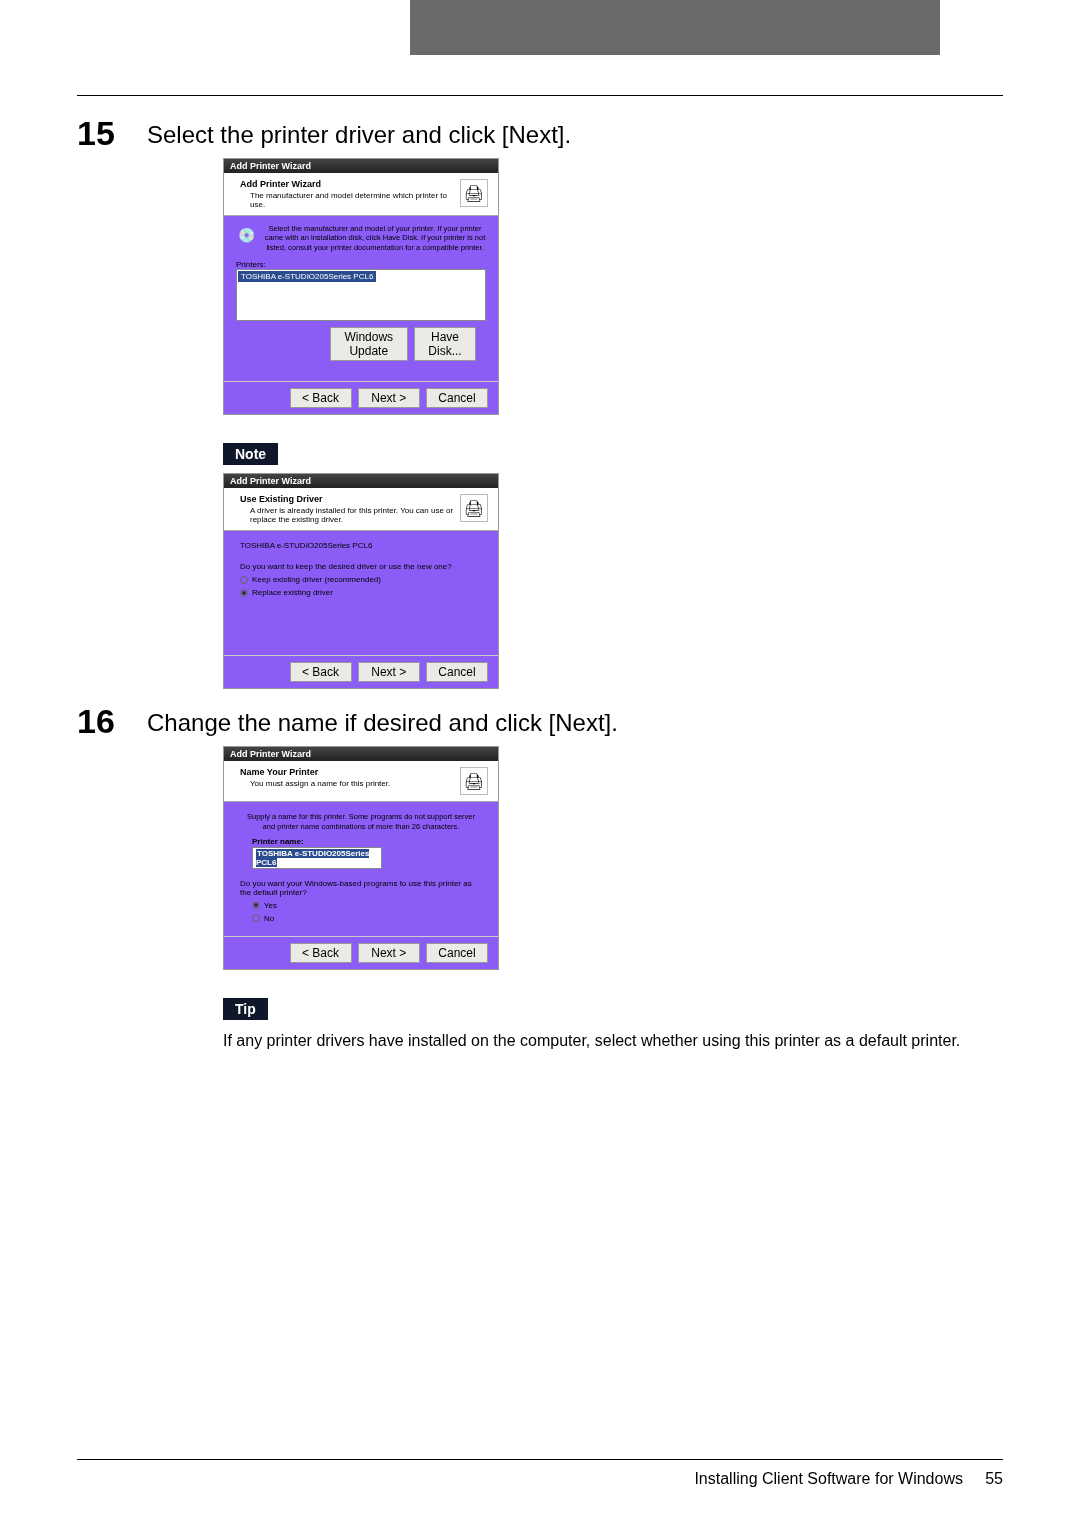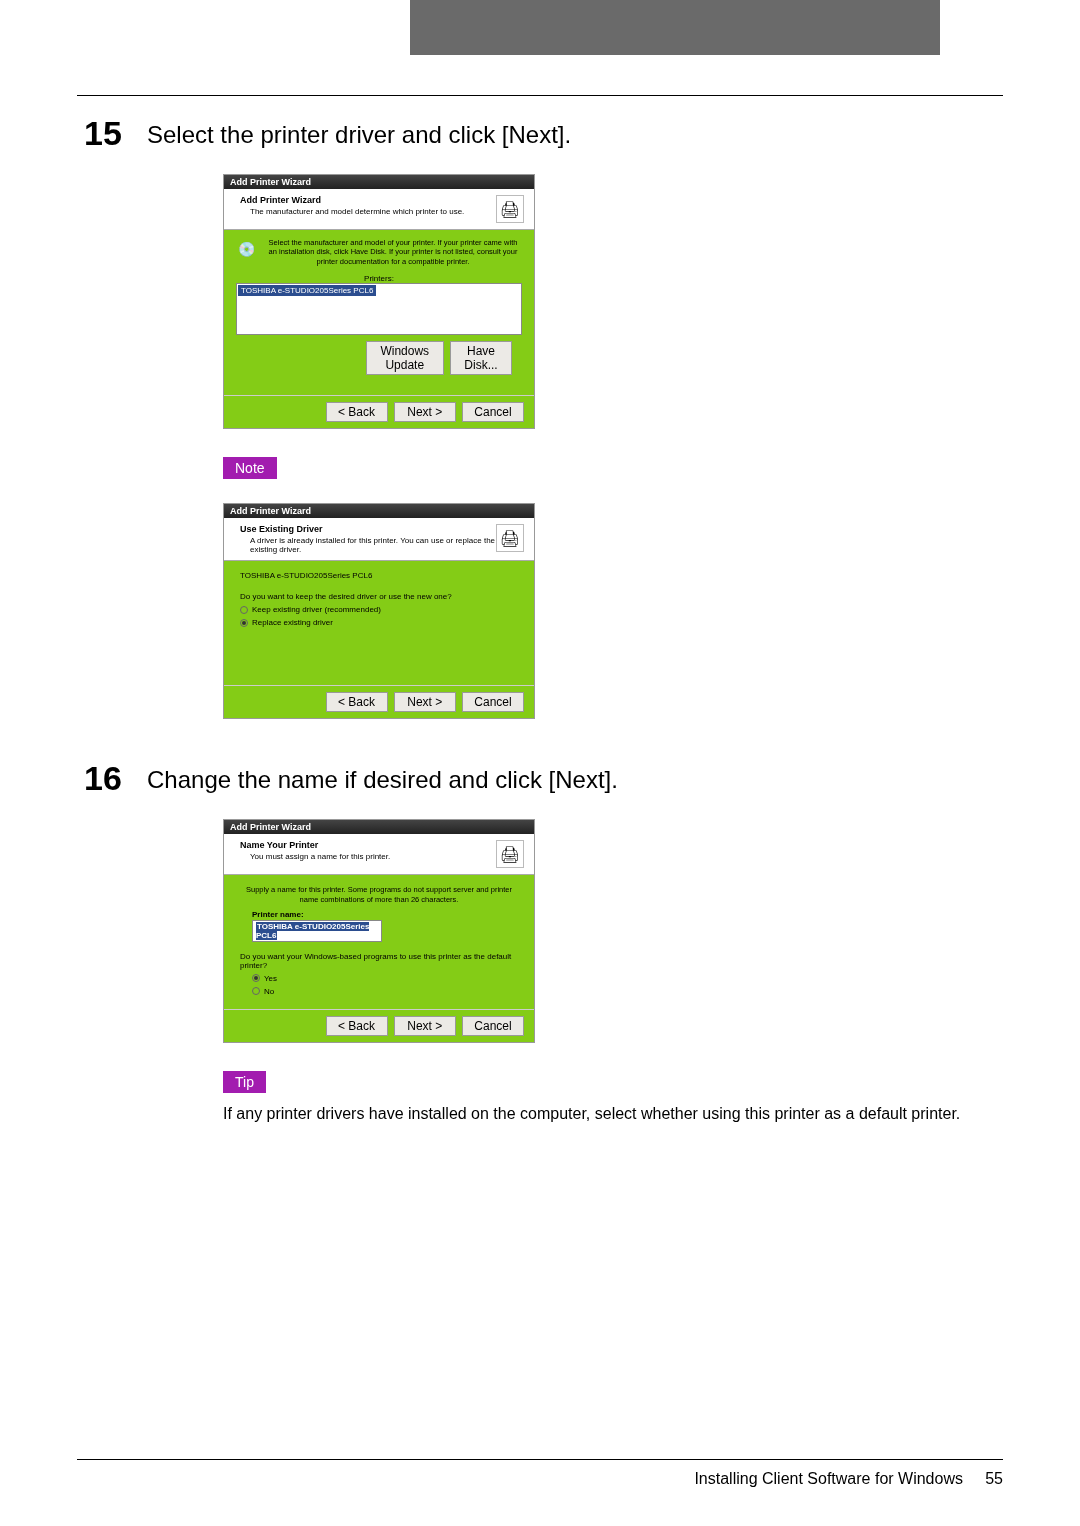--- a/index.html
+++ b/index.html
@@ -30,36 +30,36 @@
   .step-row {
     display: flex;
     align-items: flex-start;
     gap: 18px;
   }
   .step-num {
     font-size: 34px;
     font-weight: bold;
     line-height: 1;
     min-width: 52px;
-    text-align: center;
+    text-align: left;
   }
   .step-title {
     font-size: 24px;
     font-weight: normal;
     margin-top: 5px;
   }
   .indent {
     margin-left: 146px;
   }
   .wiz {
-    width: 312px;
+    width: 276px;
     border: 1px solid #999;
-    background: #84cc16;
+    background: #8b5cf6;
     font-size: 8px;
-    margin-top: 24px;
+    margin-top: 8px;
     margin-left: 146px;
   }
   .wiz-title {
     background: linear-gradient(#444, #222);
     color: #fff;
     font-size: 9px;
     font-weight: bold;
     padding: 2px 6px;
   }
   .wiz-head {
@@ -75,39 +75,40 @@
     width: 28px; height: 28px; border:1px solid #bbb; display:flex;
     align-items:center; justify-content:center; font-size:16px; background:#fff;
   }
   .wiz-body { padding: 8px 12px; }
   .wiz-info { display:flex; gap:6px; }
   .wiz-info-icon {
     width:22px; height:22px; flex:none; display:flex; align-items:center;
     justify-content:center; font-size:14px;
   }
   .wiz-info-text { font-size: 7.5px; line-height: 1.25; text-align: center; }
-  .wiz-label { font-size: 8px; margin-top:8px;text-align:center; }
+  .wiz-label { font-size: 8px; margin-top:8px; }
   .wiz-list {
     background:#fff; border:1px solid #888; height: 52px; padding:1px;
   }
   .wiz-sel {
     background:#2b4d8f; color:#fff; font-size:8px; padding:1px 3px;
     display:inline-block;
   }
   .btn-row { text-align: right; padding: 6px 10px; }
   .btn-row.top-sep { border-top: 0; }
   .btn-row.bottom { border-top:1px solid #ccc; margin-top:6px; }
   .btn {
     display:inline-block; border:1px solid #999; background:#eceae6;
     font-size:12px; padding:2px 0; width:62px; text-align:center; margin-left:4px;
   }
   .btn.wide { width:78px; }
   .note-tag, .tip-tag {
-    display:inline-block; background:#a21caf; color:#fff; font-size:14px;
+    display:inline-block; background:#0f172a; color:#fff; font-size:14px;
     padding:3px 12px;
+    font-weight:bold;
   }
   .body-text {
     font-size: 16px; line-height: 1.4; margin-top: 10px;
   }
   .radio-row { font-size:8px; margin-top:4px; display:flex; align-items:center; gap:4px; }
   .radio-o { width:8px; height:8px; border:1px solid #666; border-radius:50%;
     display:inline-flex; align-items:center; justify-content:center; }
   .radio-dot { width:4px; height:4px; border-radius:50%; background:#333; }
   .input-box {
     border:1px solid #888; background:#fff; font-size:8px; padding:1px 3px;
@@ -189,21 +190,21 @@
         <span>Replace existing driver</span>
       </div>
     </div>
     <div class="btn-row bottom">
       <span class="btn">&lt; Back</span>
       <span class="btn">Next &gt;</span>
       <span class="btn">Cancel</span>
     </div>
   </div>
 
-  <div class="step-row" style="margin-top:42px;">
+  <div class="step-row" style="margin-top:15px;">
     <div class="step-num">16</div>
     <div class="step-title">Change the name if desired and click [Next].</div>
   </div>
 
   <div class="wiz">
     <div class="wiz-title">Add Printer Wizard</div>
     <div class="wiz-head">
       <div class="wiz-head-text">
         <div class="h1">Name Your Printer</div>
         <div class="h2">You must assign a name for this printer.</div>

